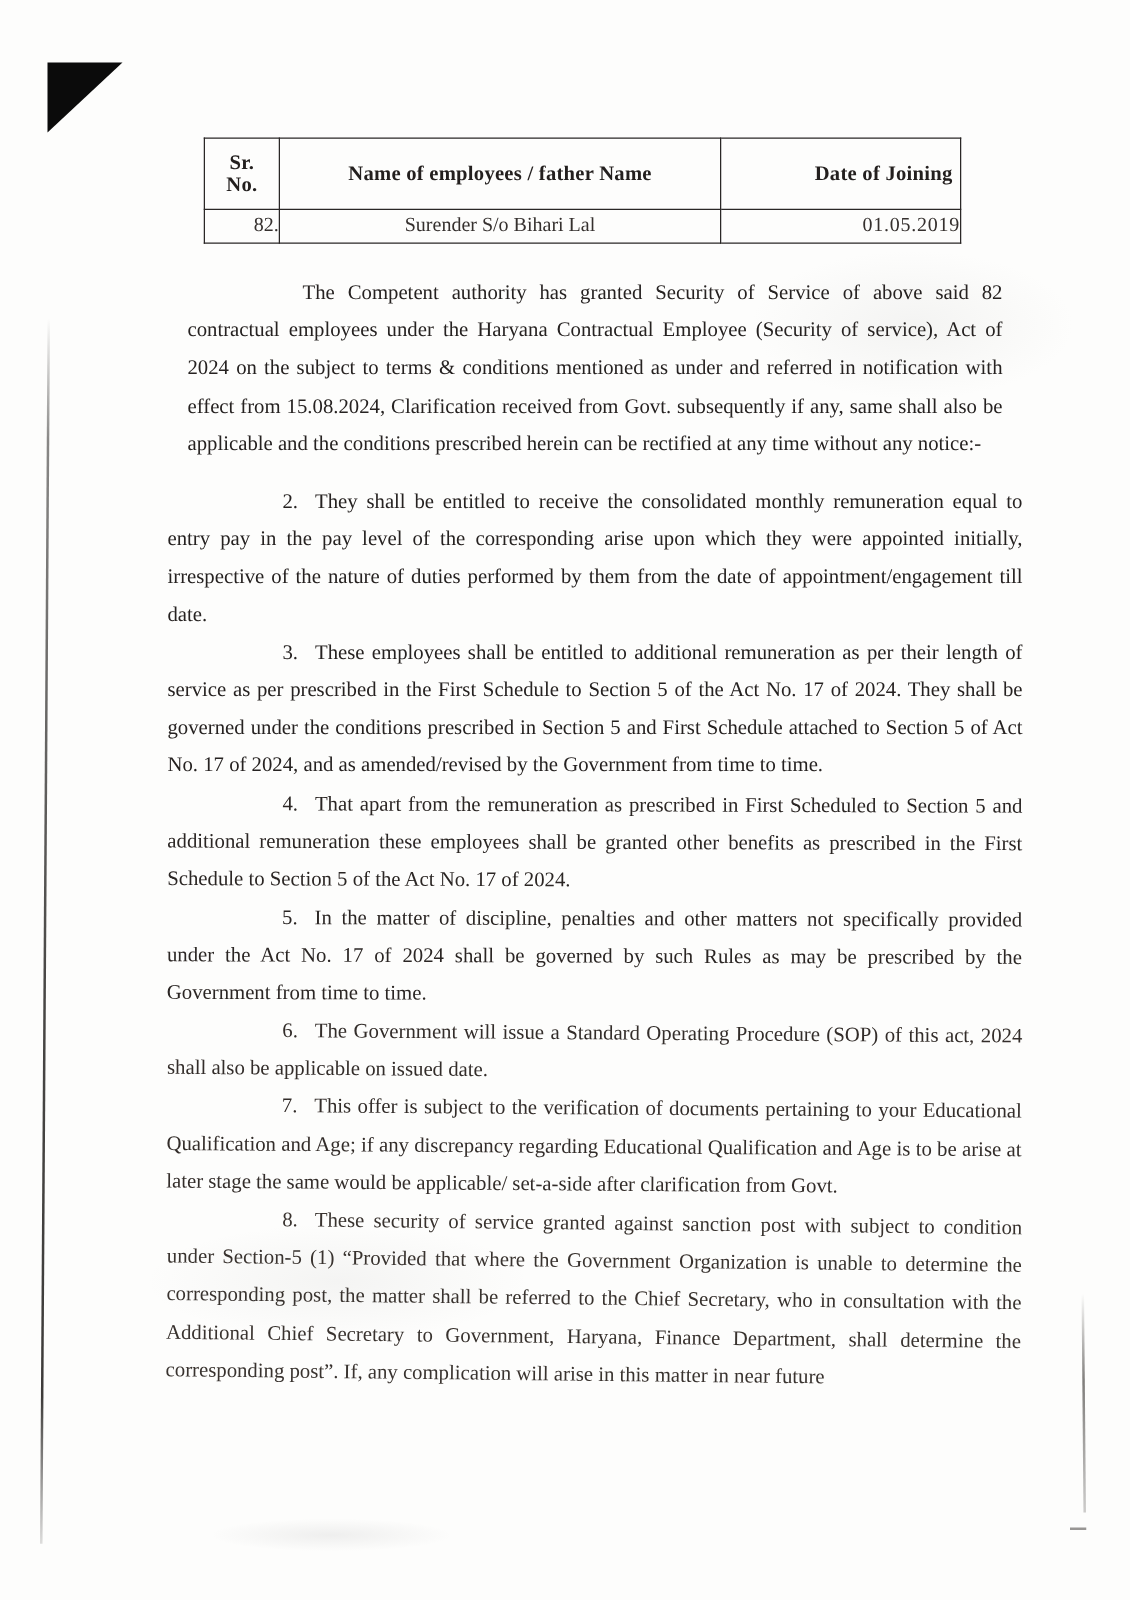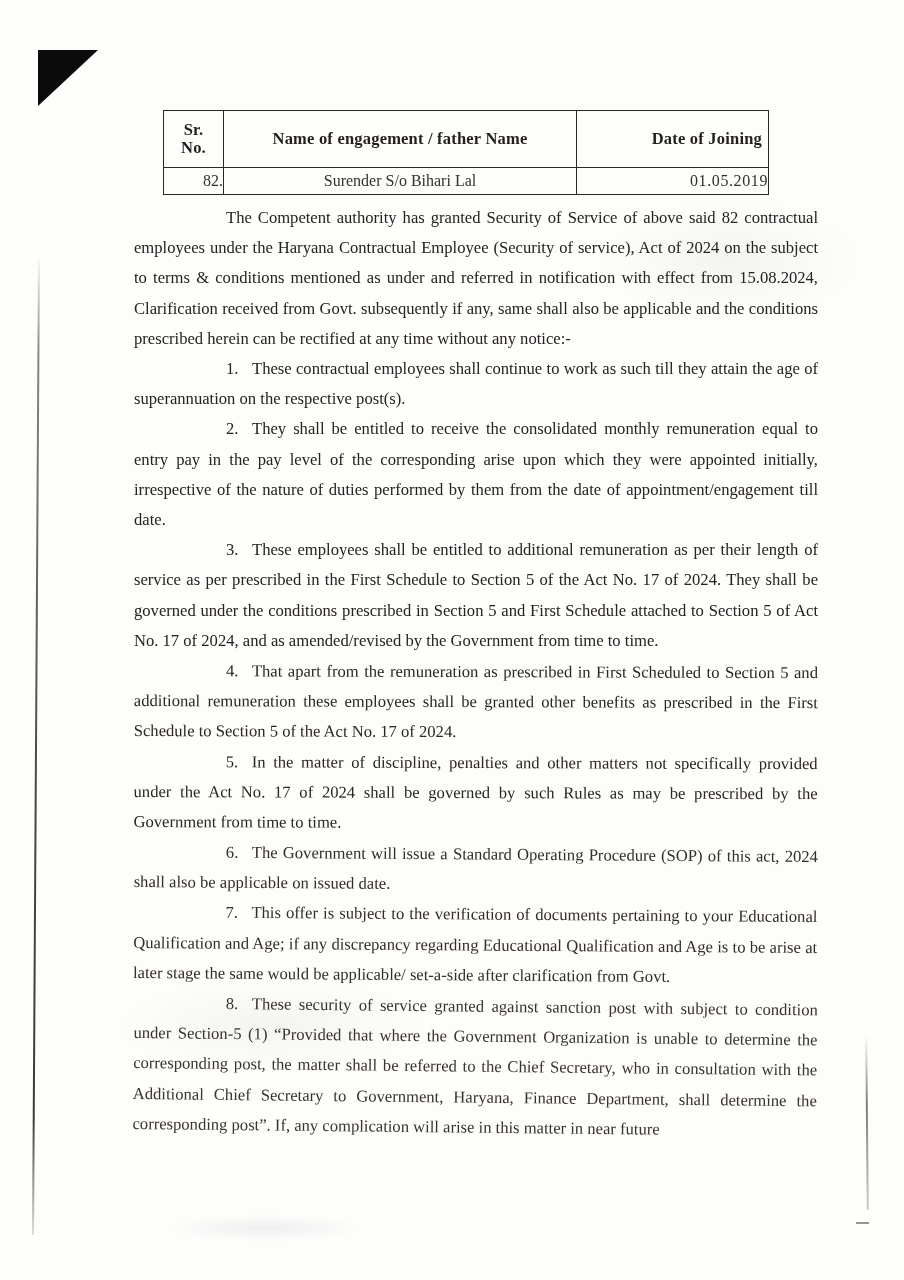--- a/index.html
+++ b/index.html
@@ -127,21 +127,21 @@
     left: 134px;
     top: 203px;
     width: 684px;
     font-size: 16.6px;
     line-height: 30.2px;
     text-align: justify;
     text-justify: inter-word;
     color: #262221;
   }
   .para {
-    margin: 0;
+    margin: 16px;
     text-align: justify;
   }
   .para > .indent {
     display: inline-block;
     width: 92px;
   }
   .clause {
     margin: 0;
     text-align: justify;
   }
@@ -175,38 +175,37 @@
   <div class="smudge smudge-b"></div>
   <div class="smudge smudge-c"></div>
 
   <table class="emp-table">
     <thead>
       <tr>
         <th class="col-sr">
           <span>Sr.</span><br>
           <span>No.</span>
         </th>
-        <th class="col-name">Name of engagement / father Name</th>
+        <th class="col-name">Name of employees / father Name</th>
         <th class="col-date">Date of Joining</th>
       </tr>
     </thead>
     <tbody>
       <tr>
         <td class="cell-sr">82.</td>
         <td class="cell-name">Surender S/o Bihari Lal</td>
         <td class="cell-date">01.05.2019</td>
       </tr>
     </tbody>
   </table>
 
   <div class="body">
 
     <p class="para"><span class="indent"></span><span>The Competent authority has granted Security of Service of above said 82 contractual employees under the Haryana Contractual Employee (Security of service), Act of 2024 on the subject to terms &amp; conditions mentioned as under and referred in notification with effect from 15.08.2024, Clarification received from Govt. subsequently if any, same shall also be applicable and the conditions prescribed herein can be rectified at any time without any notice:-</span></p>
 
-    <p class="clause"><span class="num">1.</span><span class="num-gap"></span><span>These contractual employees shall continue to work as such till they attain the age of superannuation on the respective post(s).</span></p>
 
     <p class="clause"><span class="num">2.</span><span class="num-gap"></span><span>They shall be entitled to receive the consolidated monthly remuneration equal to entry pay in the pay level of the corresponding arise upon which they were appointed initially, irrespective of the nature of duties performed by them from the date of appointment/engagement till date.</span></p>
 
     <p class="clause"><span class="num">3.</span><span class="num-gap"></span><span>These employees shall be entitled to additional remuneration as per their length of service as per prescribed in the First Schedule to Section 5 of the Act No. 17 of 2024. They shall be governed under the conditions prescribed in Section 5 and First Schedule attached to Section 5 of Act No. 17 of 2024, and as amended/revised by the Government from time to time.</span></p>
 
     <div class="zone-mid fade-1">
       <p class="clause"><span class="num">4.</span><span class="num-gap"></span><span>That apart from the remuneration as prescribed in First Scheduled to Section 5 and additional remuneration these employees shall be granted other benefits as prescribed in the First Schedule to Section 5 of the Act No. 17 of 2024.</span></p>
 
       <p class="clause"><span class="num">5.</span><span class="num-gap"></span><span>In the matter of discipline, penalties and other matters not specifically provided under the Act No. 17 of 2024 shall be governed by such Rules as may be prescribed by the Government from time to time.</span></p>
     </div>

